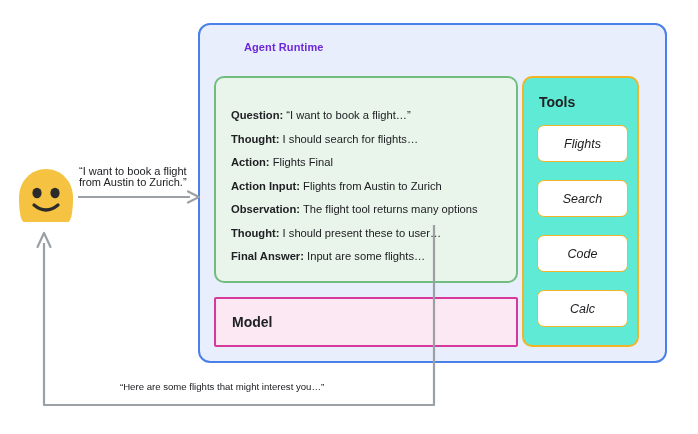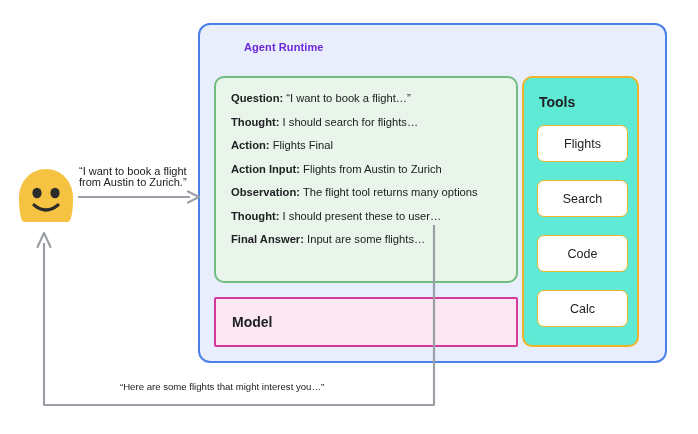--- a/index.html
+++ b/index.html
@@ -43,21 +43,21 @@
   #trace-box {
     position: absolute;
     left: 214px;
     top: 76px;
     width: 304px;
     height: 207px;
     box-sizing: border-box;
     background: #e9f4ea;
     border: 2px solid #71bd7f;
     border-radius: 10px;
-    padding: 9px 0 0 15px;
+    padding: 26px 0 0 15px;
   }
   .trace-line {
     font-size: 11.2px;
     line-height: 23.5px;
     white-space: nowrap;
     color: #202124;
   }
   .trace-label {
     font-weight: 700;
   }
@@ -118,20 +118,21 @@
     height: 37px;
     background: #ffffff;
     border: 1.6px solid #f0b429;
     border-radius: 7px;
     margin-bottom: 18px;
     display: flex;
     align-items: center;
     justify-content: center;
     font-size: 12.5px;
     color: #202124;
+    font-style: italic;
   }
 
   
   #user-avatar {
     position: absolute;
     left: 16px;
     top: 168px;
     width: 60px;
     height: 56px;
   }

